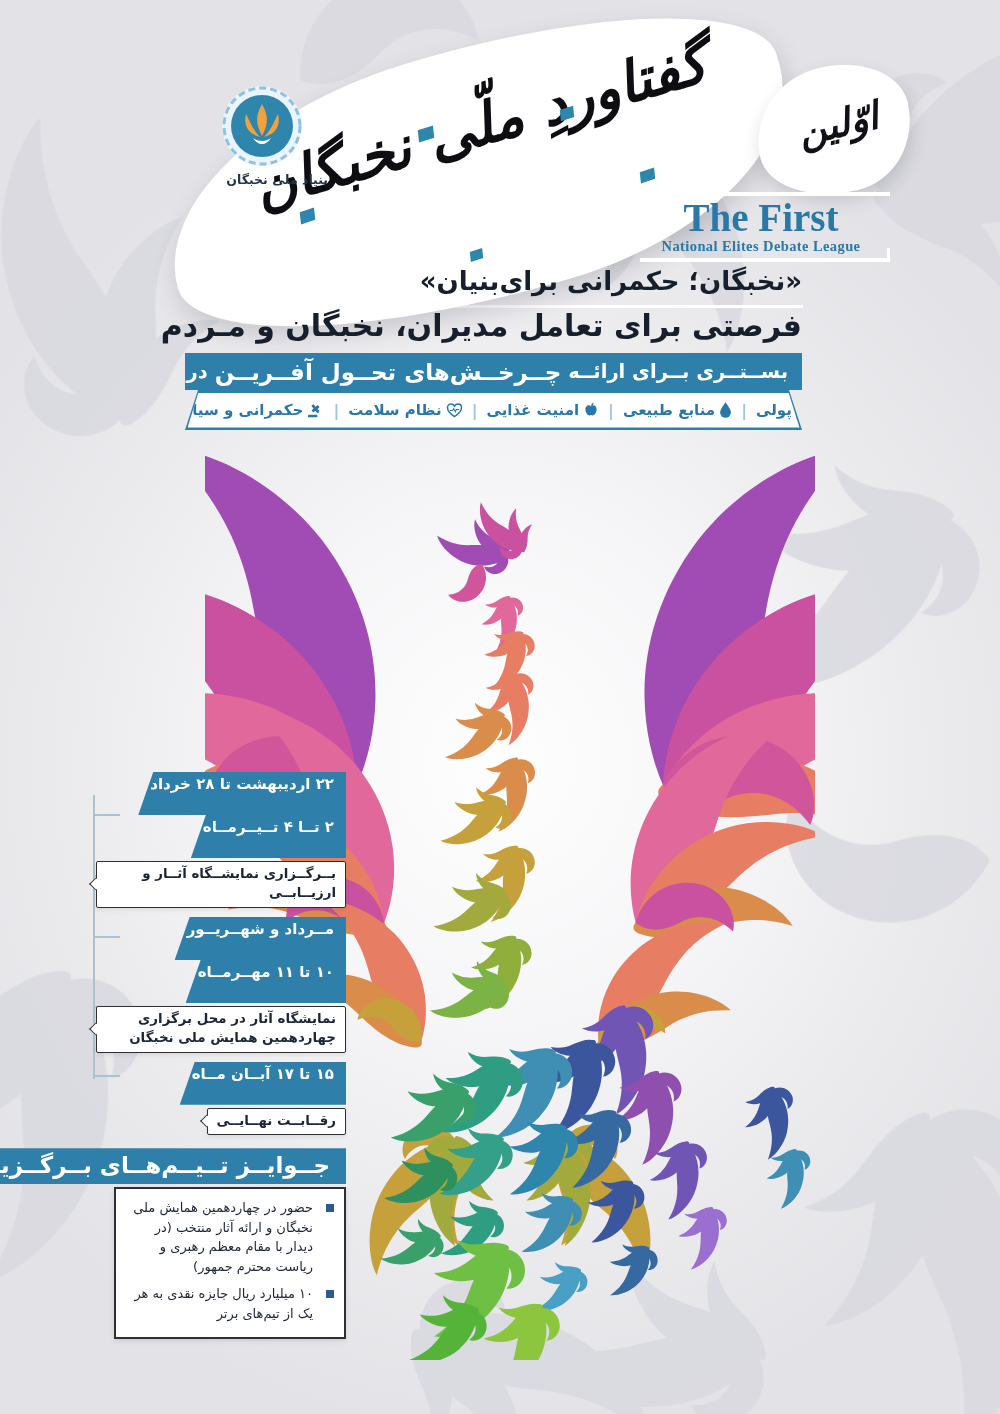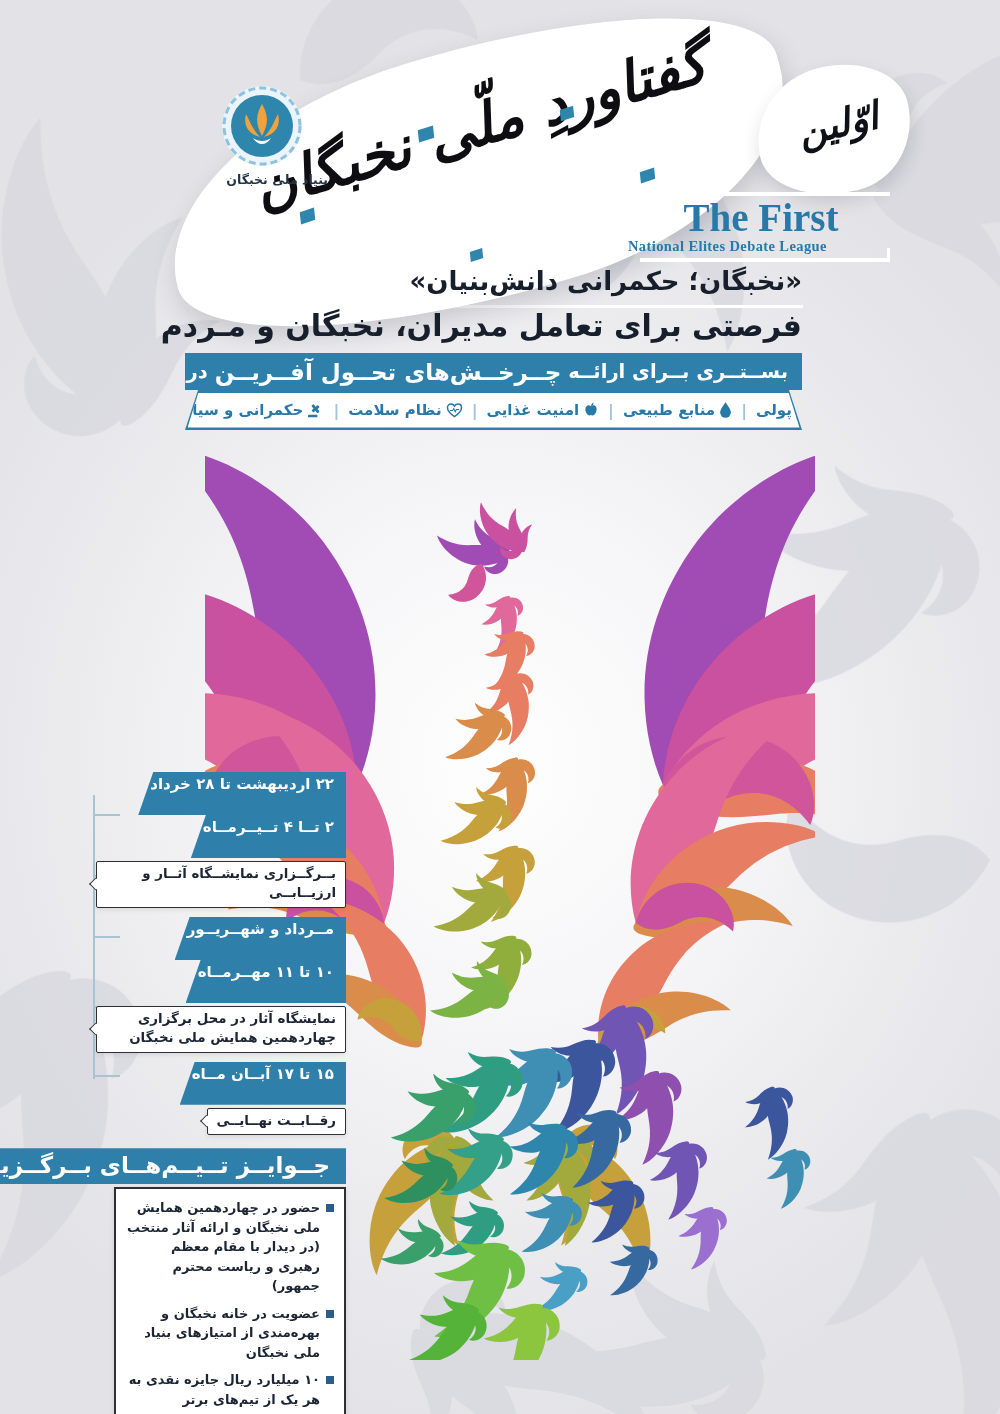--- a/index.html
+++ b/index.html
@@ -23,21 +23,21 @@
     font-size:57px;font-weight:bold;font-style:italic;color:#0e0e12;direction:rtl;text-align:center;white-space:nowrap;}
   .title-first{left:768px;top:102px;width:140px;z-index:4;transform:rotate(-13deg);
     font-size:38px;font-weight:bold;font-style:italic;color:#101018;direction:rtl;text-align:center;white-space:nowrap;}
   .blue-dot{position:absolute;background:#2e86ad;z-index:5;transform:rotate(-18deg) skewX(-12deg);}
   
   .bracket{height:3.5px;background:#fff;z-index:4;}
   .bracket.b-top::before{content:'';position:absolute;left:0;top:0;width:3.5px;height:14px;background:#fff;}
   .bracket.b-bot::before{content:'';position:absolute;right:0;bottom:0;width:3.5px;height:14px;background:#fff;}
   .first-en{left:628px;top:198px;width:266px;text-align:center;z-index:4;color:#2878a8;
     font-family:"Liberation Serif",serif;font-weight:bold;font-size:39px;line-height:1.0;}
-  .sub-en{left:628px;top:238px;width:266px;z-index:4;color:#2878a8;
+  .sub-en{left:628px;top:238px;width:266px;text-align:center;z-index:4;color:#2878a8;
     font-family:"Liberation Serif",serif;font-weight:bold;font-size:14.5px;letter-spacing:.4px;white-space:nowrap;}
   .slogan-line{left:423px;top:305px;width:380px;height:3px;background:#fff;z-index:2;}
   .slogan{right:198px;top:266px;z-index:4;font-size:26px;font-weight:bold;color:#161f2b;direction:rtl;white-space:nowrap;}
   .tagline{right:198px;top:308px;z-index:4;font-size:30px;font-weight:bold;color:#161f2b;direction:rtl;white-space:nowrap;}
   
   .fields-bar{left:185px;top:353px;width:617px;height:37px;background:#2e7fa9;z-index:4;
     display:flex;align-items:center;justify-content:flex-start;direction:rtl;gap:7px;padding:0 14px;box-sizing:border-box;
     color:#fff;font-weight:bold;white-space:nowrap;overflow:hidden;}
   .fields-bar .pre,.fields-bar .post{font-size:19.5px;}
   .fields-bar .em{font-size:23px;letter-spacing:-.3px;}
@@ -56,21 +56,21 @@
     clip-path:polygon(15px 0,100% 0,100% 100%,0 100%);white-space:nowrap;direction:rtl;}
   .tl-body{position:relative;background:#fff;border:1.6px solid #2e2e33;border-radius:2px;margin:3px 0 9px;
     padding:2px 9px 4px;font-size:13.4px;font-weight:bold;color:#1c2533;direction:rtl;text-align:right;
     max-width:230px;line-height:1.45;box-shadow:0 2px 4px rgba(0,0,0,.08);}
   .tl-body::before{content:'';position:absolute;left:-6px;top:50%;width:8px;height:8px;background:#fff;
     border-left:1.6px solid #2e2e33;border-bottom:1.6px solid #2e2e33;transform:translateY(-50%) rotate(45deg);}
   .prizes-head{background:#2e7fa9;color:#fff;font-size:23px;font-weight:bold;padding:4px 16px 6px;
     clip-path:polygon(16px 0,100% 0,100% 100%,0 100%);white-space:nowrap;direction:rtl;}
   .prizes-box{background:#fff;border:2px solid #2e2e33;margin-top:3px;padding:9px 10px 6px;width:232px;
     box-sizing:border-box;direction:rtl;box-shadow:0 2px 5px rgba(0,0,0,.1);}
-  .prize-item{display:flex;gap:6px;font-size:13px;font-weight:bold;color:#1c2533;line-height:1.5;margin-bottom:8px;text-align:right;}
+  .prize-item{display:flex;gap:13px;font-size:13px;font-weight:normal;color:#1c2533;line-height:1.5;margin-bottom:8px;text-align:right;}
   .prize-bullet{flex:0 0 8px;width:8px;height:8px;background:#2b5d8c;margin-top:6px;}
   .z2{z-index:2;} .z1{z-index:1;} .z0{z-index:0;}
 </style>
 </head>
 <body>
 
 <div class="poster">
 
   <svg width="0" height="0" style="position:absolute">
     <defs>
@@ -211,21 +211,21 @@
   <div class="blue-dot" style="left:560px;top:108px;width:14px;height:11px;"></div>
   <div class="blue-dot" style="left:640px;top:170px;width:15px;height:11px;"></div>
   <div class="blue-dot" style="left:300px;top:210px;width:15px;height:12px;"></div>
   <div class="blue-dot" style="left:470px;top:250px;width:13px;height:10px;"></div>
 
   <div class="abs bracket b-top" style="left:640px;top:192px;width:250px;"></div>
   <div class="abs first-en">The First</div>
   <div class="abs sub-en">National Elites Debate League</div>
   <div class="abs bracket b-bot" style="left:640px;top:258px;width:250px;"></div>
 
-  <div class="abs slogan">«نخبگان؛ حکمرانی دانش‌بنیان»</div>
+  <div class="abs slogan">«نخبگان؛ حکمرانی برای‌بنیان»</div>
   <div class="abs slogan-line"></div>
   <div class="abs tagline">فرصتی برای تعامل مدیران، نخبگان و مـردم</div>
 
   <div class="abs fields-bar">
     <span class="pre">بســتــری بــرای ارائــه</span>
     <span class="em">چــرخــش‌های تحــول آفــریــن</span>
     <span class="post">در زمــیــنــه‌های:</span>
   </div>
 
   <div class="abs cat-outer">
@@ -293,24 +293,20 @@
     <div class="tl-body">رقــابــت نهــایــی</div>
 
     <div class="prizes-head" style="margin-top:4px;">جــوایــز تــیــم‌هــای بــرگــزیــده</div>
     <div class="prizes-box">
       <div class="prize-item">
         <span class="prize-bullet"></span>
         <span>حضور در چهاردهمین همایش ملی نخبگان و ارائه آثار منتخب (در دیدار با مقام معظم رهبری و ریاست محترم جمهور)</span>
       </div>
       <div class="prize-item">
         <span class="prize-bullet"></span>
-        <span>عضویت در خانه نخبگان و بهره‌مندی از امتیازهای بنیاد ملی نخبگان</span>
-      </div>
-      <div class="prize-item">
-        <span class="prize-bullet"></span>
         <span>۱۰ میلیارد ریال جایزه نقدی به هر یک از تیم‌های برتر</span>
       </div>
 
     </div>
 
   </div>
 
 </div>
 
 </body></html>

